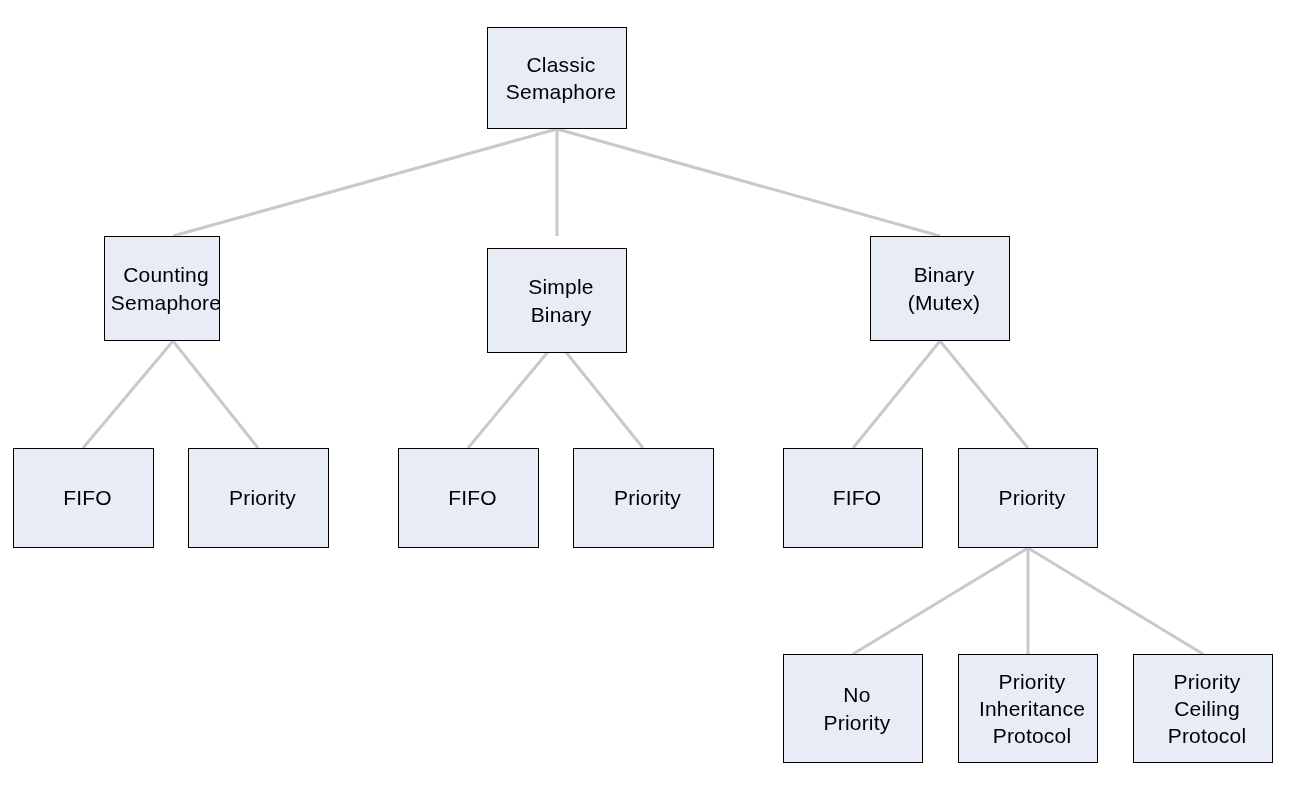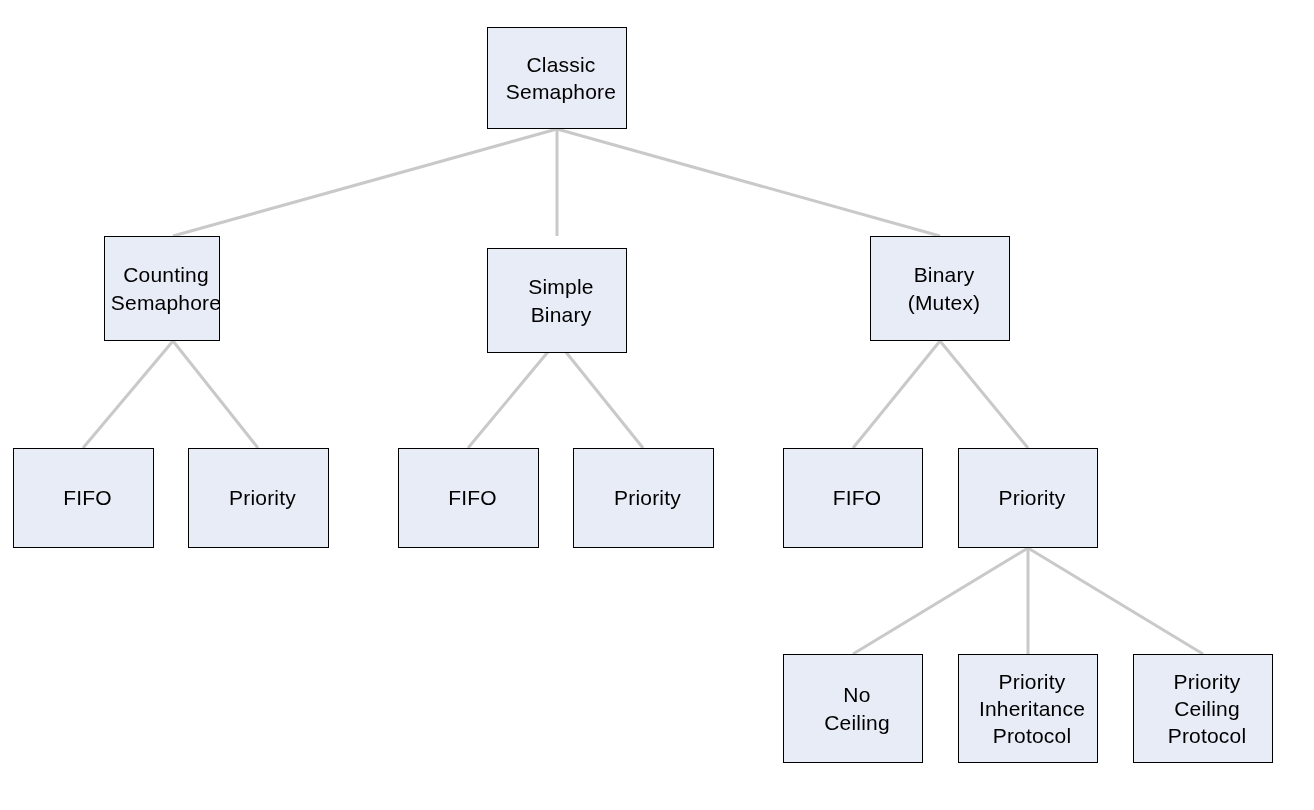--- a/index.html
+++ b/index.html
@@ -68,21 +68,21 @@
 Binary</span></div>
       <div class="node-box" style="left: 870px; top: 236px; width: 140px; height: 105px; background: rgb(231, 236, 246); border-color: rgb(0, 0, 0); color: rgb(0, 0, 0);"><span>Binary
 (Mutex)</span></div>
       <div class="node-box" style="left: 13px; top: 448px; width: 141px; height: 100px; background: rgb(231, 236, 246); border-color: rgb(0, 0, 0); color: rgb(0, 0, 0);"><span>FIFO</span></div>
       <div class="node-box" style="left: 188px; top: 448px; width: 141px; height: 100px; background: rgb(231, 236, 246); border-color: rgb(0, 0, 0); color: rgb(0, 0, 0);"><span>Priority</span></div>
       <div class="node-box" style="left: 398px; top: 448px; width: 141px; height: 100px; background: rgb(231, 236, 246); border-color: rgb(0, 0, 0); color: rgb(0, 0, 0);"><span>FIFO</span></div>
       <div class="node-box" style="left: 573px; top: 448px; width: 141px; height: 100px; background: rgb(231, 236, 246); border-color: rgb(0, 0, 0); color: rgb(0, 0, 0);"><span>Priority</span></div>
       <div class="node-box" style="left: 783px; top: 448px; width: 140px; height: 100px; background: rgb(231, 236, 246); border-color: rgb(0, 0, 0); color: rgb(0, 0, 0);"><span>FIFO</span></div>
       <div class="node-box" style="left: 958px; top: 448px; width: 140px; height: 100px; background: rgb(231, 236, 246); border-color: rgb(0, 0, 0); color: rgb(0, 0, 0);"><span>Priority</span></div>
       <div class="node-box" style="left: 783px; top: 654px; width: 140px; height: 109px; background: rgb(231, 236, 246); border-color: rgb(0, 0, 0); color: rgb(0, 0, 0);"><span>No
-Ceiling</span></div>
+Priority</span></div>
       <div class="node-box" style="left: 958px; top: 654px; width: 140px; height: 109px; background: rgb(231, 236, 246); border-color: rgb(0, 0, 0); color: rgb(0, 0, 0);"><span>Priority
 Inheritance
 Protocol</span></div>
       <div class="node-box" style="left: 1133px; top: 654px; width: 140px; height: 109px; background: rgb(231, 236, 246); border-color: rgb(0, 0, 0); color: rgb(0, 0, 0);"><span>Priority
 Ceiling
 Protocol</span></div>
     </div>
 </div>
 
 </body></html>

